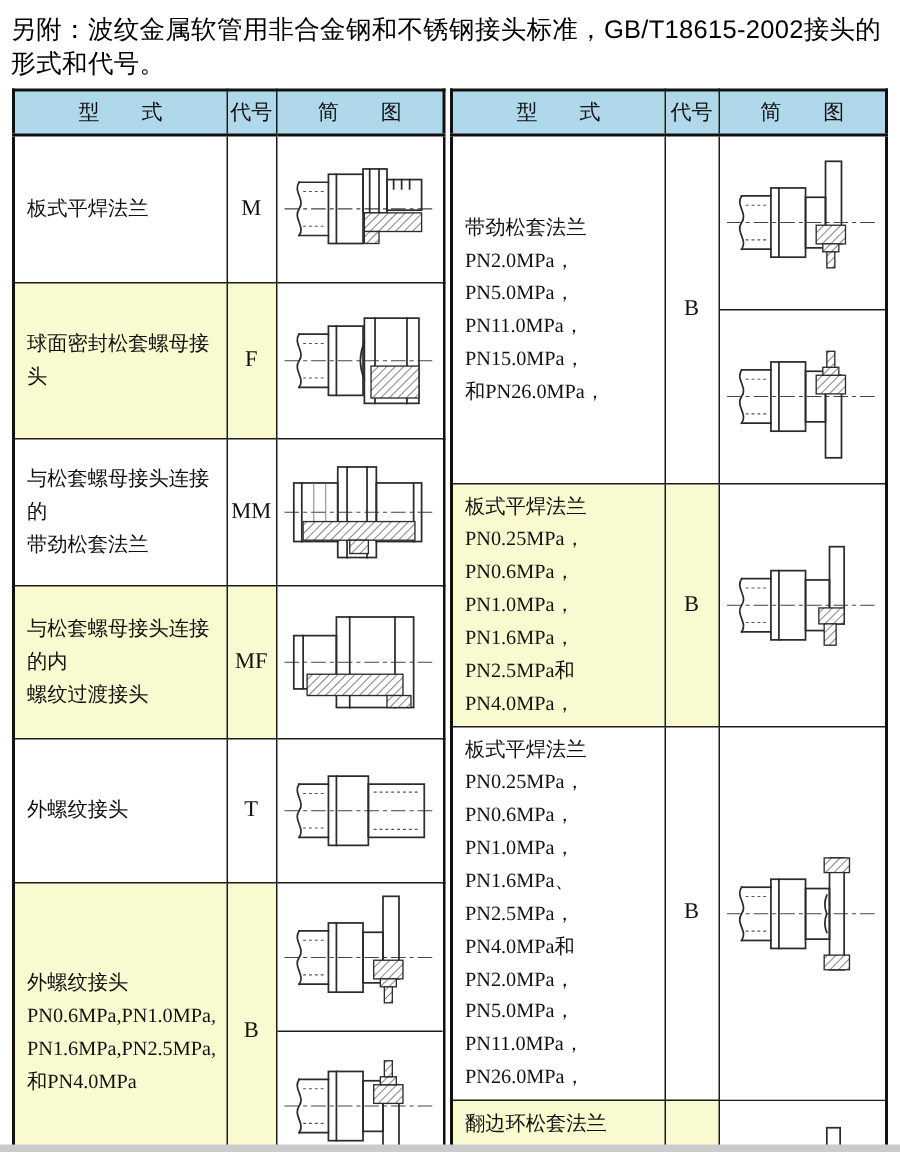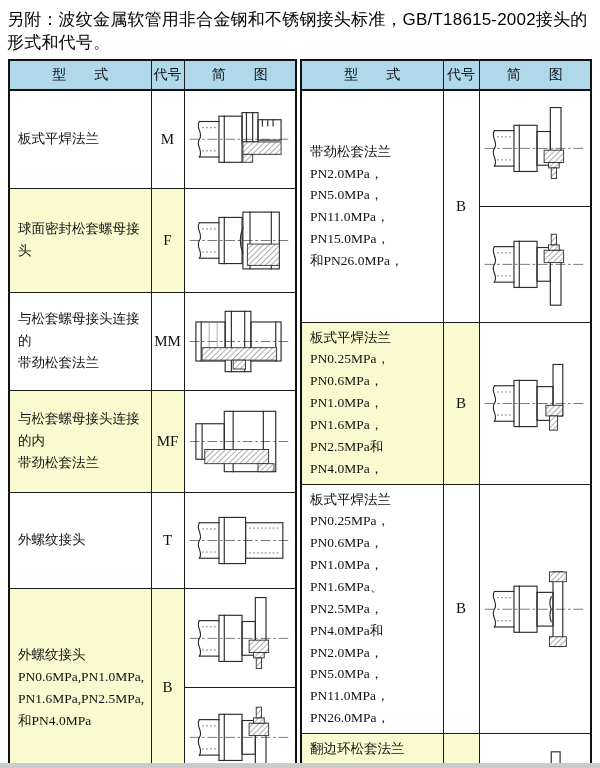--- a/index.html
+++ b/index.html
@@ -162,21 +162,21 @@
                   <line x1="100" y1="28" x2="100" y2="72" stroke="#2b2b2b" stroke-width="1.3" fill="none" stroke-linecap="square"></line>
                   <rect x="17" y="57" width="84" height="14" fill="url(#h3)" stroke="#2b2b2b" stroke-width="1"></rect>
                   <rect x="52" y="71" width="14" height="10" fill="url(#h3)" stroke="#2b2b2b" stroke-width="1"></rect>
                 </svg>
               </div>
             </div>
           </td>
       </tr>
       <tr style="height:102px" class="hl">
         <td class="type">与松套螺母接头连接的内
-带劲松套法兰</td>
+螺纹过渡接头</td>
         <td class="code">MF</td>
         <td class="diagram">
             <div class="dwrap">
               <div class="diag">
                 <svg viewBox="0 0 120 100" preserveAspectRatio="xMidYMid meet" xmlns="http://www.w3.org/2000/svg">
                   <defs>
                     <pattern id="h4" width="4.5" height="4.5" patternUnits="userSpaceOnUse" patternTransform="rotate(45)">
                       <rect width="4.5" height="4.5" fill="#fff"></rect>
                       <line x1="0" y1="0" x2="0" y2="4.5" stroke="#555" stroke-width="1.1"></line>
                     </pattern>

